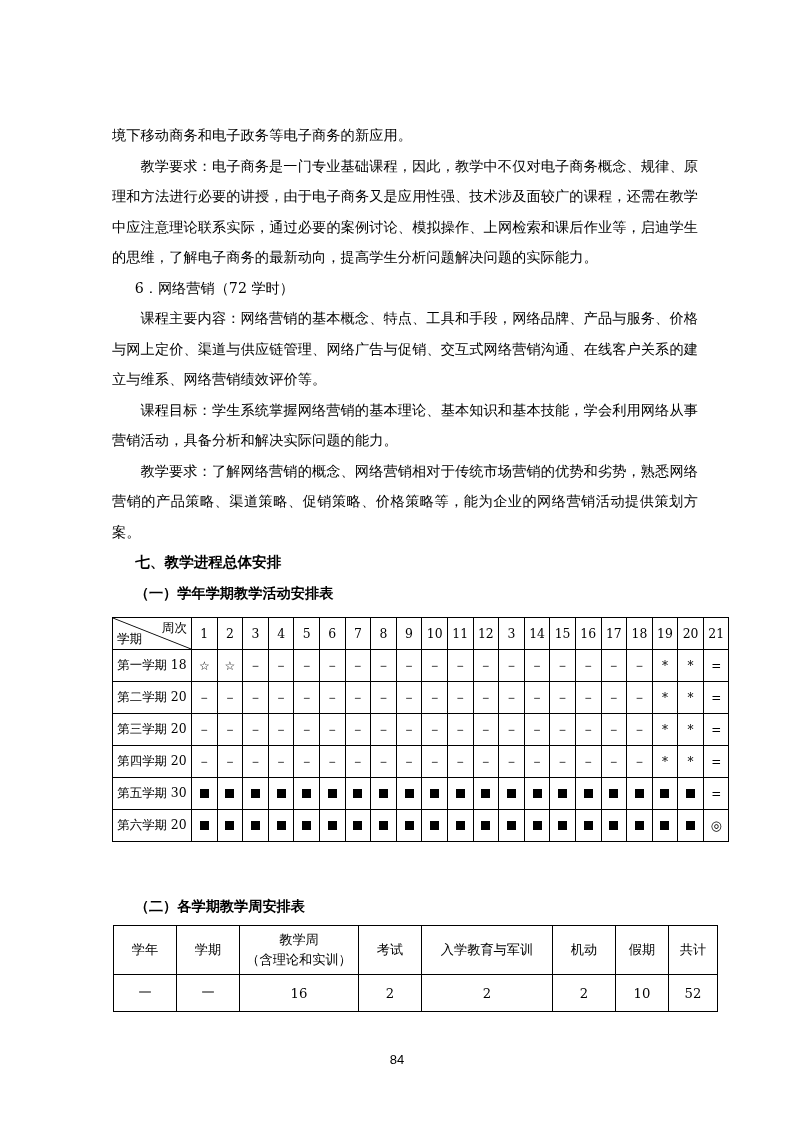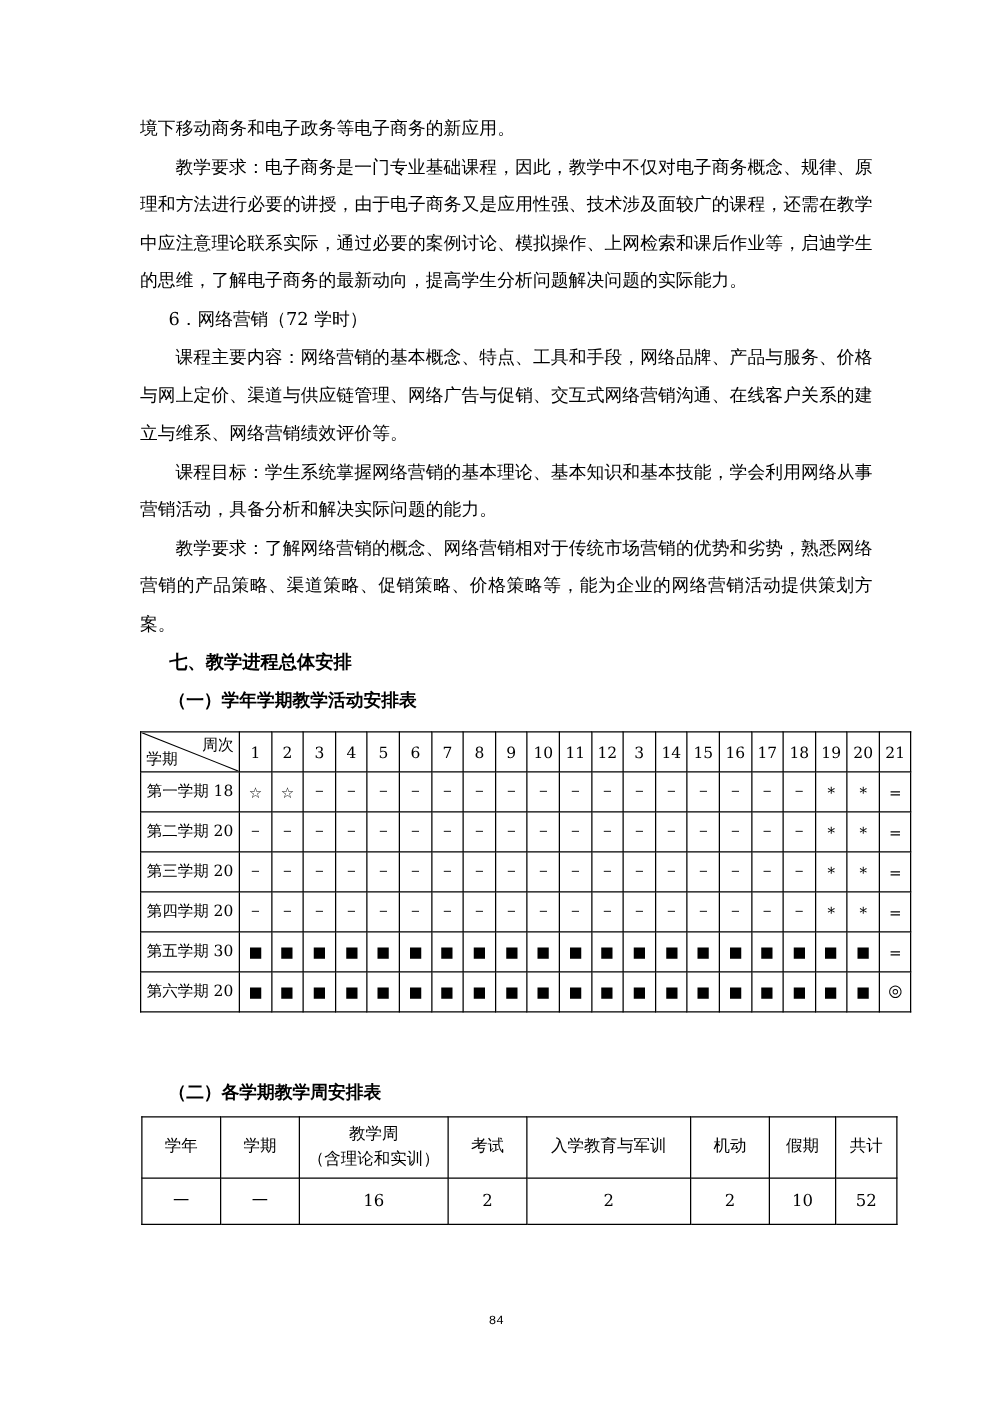--- a/index.html
+++ b/index.html
@@ -14,21 +14,21 @@
     font-family: "DejaVu Serif", "Liberation Serif", serif;
     color: #000000;
     overflow: hidden;
   }
   .page {
     position: absolute;
     left: 0; top: 0;
     width: 794px;
     height: 1123px;
     box-sizing: border-box;
-    padding: 88px 96px 40px 112px;
+    padding: 120px 96px 40px 112px;
   }
 
   
   .para {
     font-size: 14.2px;
     line-height: 30.5px;
     text-align: justify;
     text-justify: inter-ideograph;
     margin: 0 0 0 0;
     letter-spacing: 0.1px;
@@ -199,22 +199,22 @@
   .w-col-6 { width: 52px; }
   .w-col-7 { width: 48px; }
 
   
   .pagenum {
     position: absolute;
     left: 0;
     right: 0;
     top: 1052px;
     text-align: center;
-    font-size: 10px;
-    font-family: Liberation Mono, monospace;
+    font-size: 13px;
+    font-family: Liberation Sans, sans-serif;
   }
 </style>
 </head>
 <body>
 
 <div class="page">
 
   <p class="para noindent">境下移动商务和电子政务等电子商务的新应用。</p>
 
   <p class="para indent">教学要求：电子商务是一门专业基础课程，因此，教学中不仅对电子商务概念、规律、原理和方法进行必要的讲授，由于电子商务又是应用性强、技术涉及面较广的课程，还需在教学中应注意理论联系实际，通过必要的案例讨论、模拟操作、上网检索和课后作业等，启迪学生的思维，了解电子商务的最新动向，提高学生分析问题解决问题的实际能力。</p>

